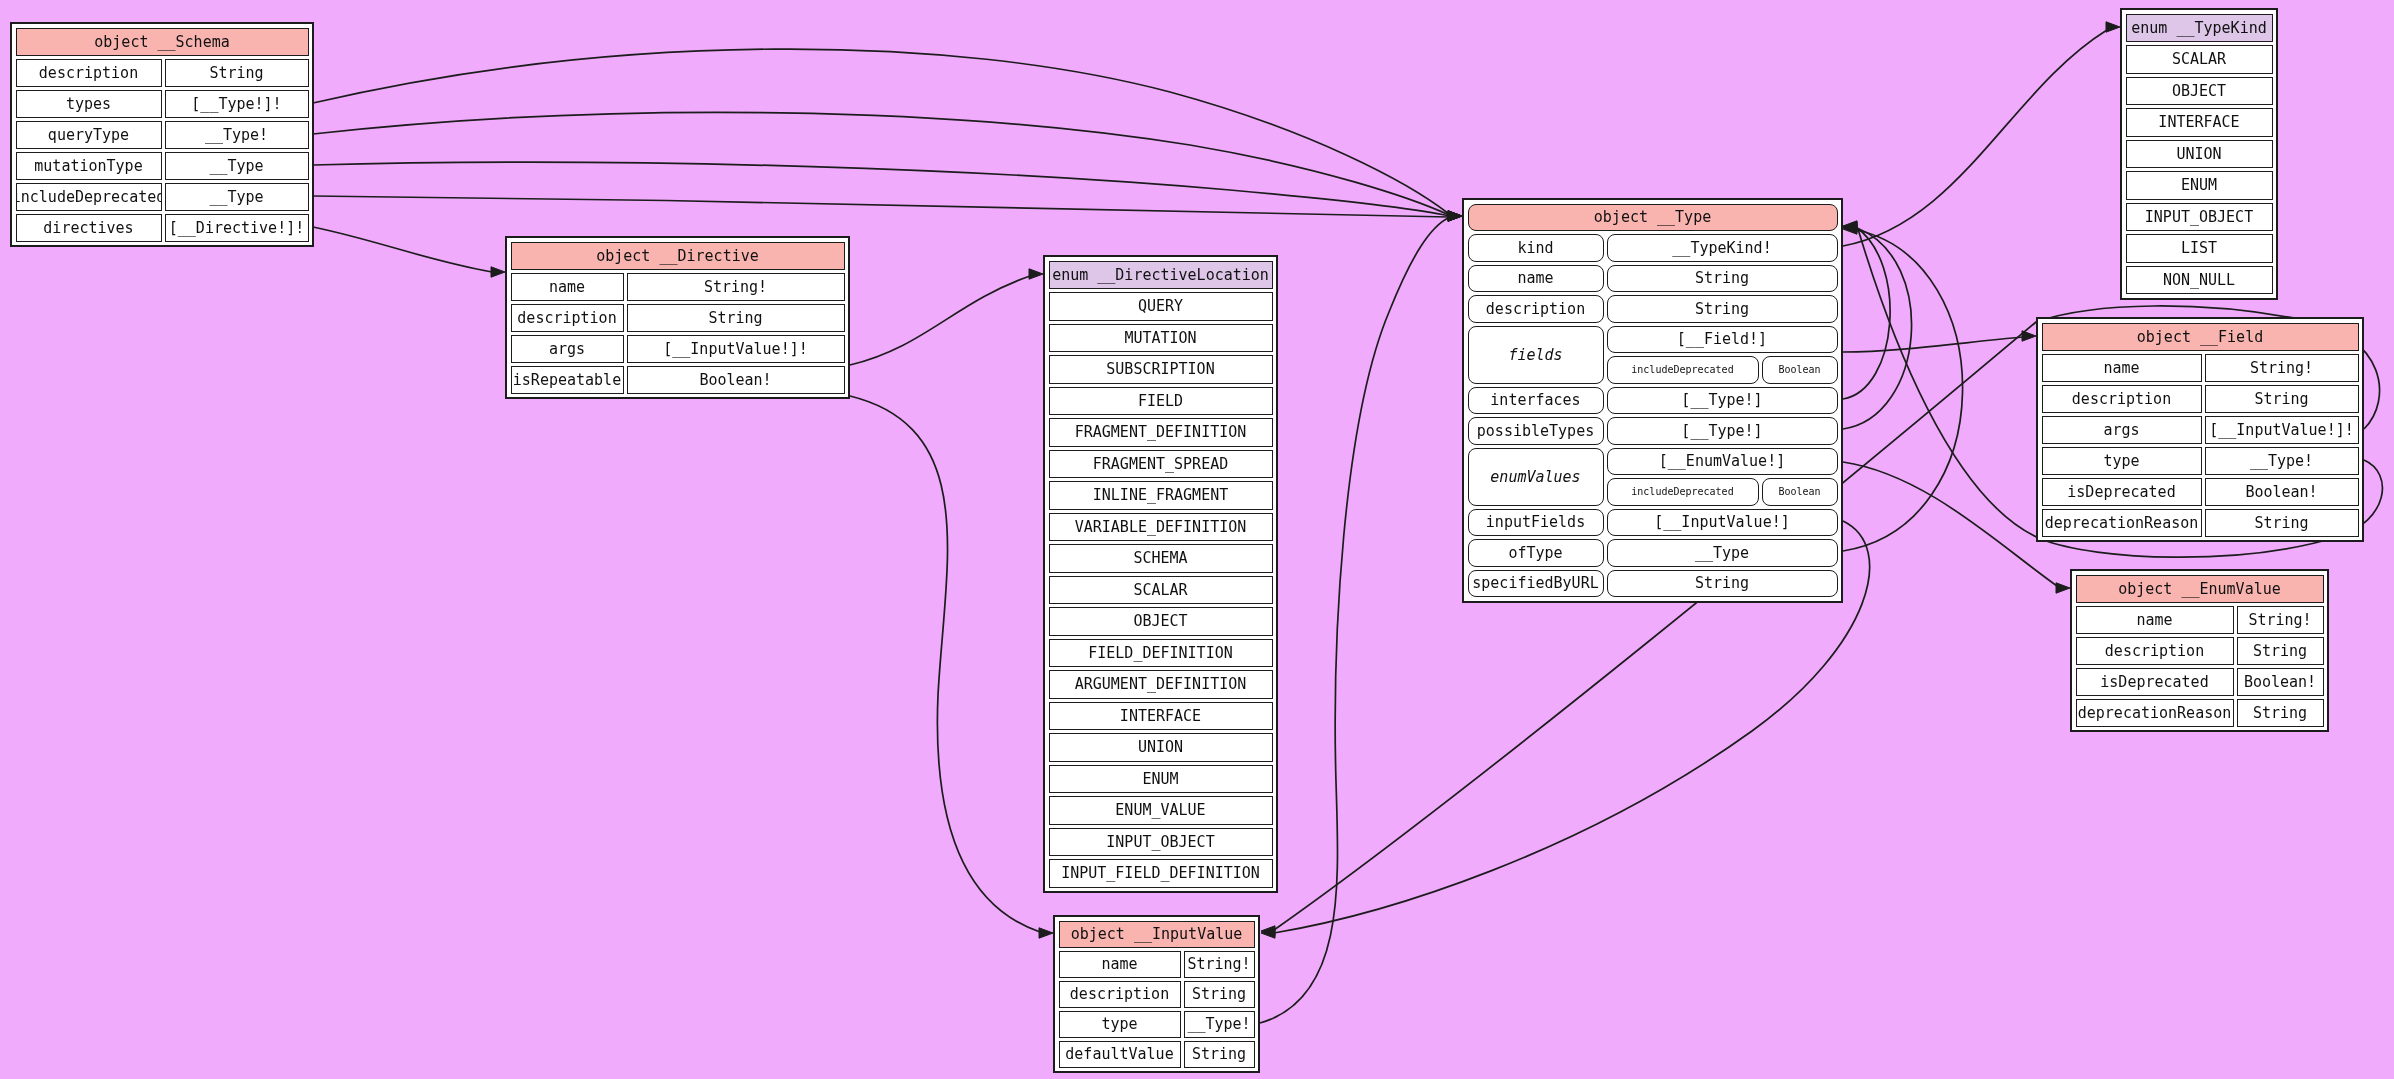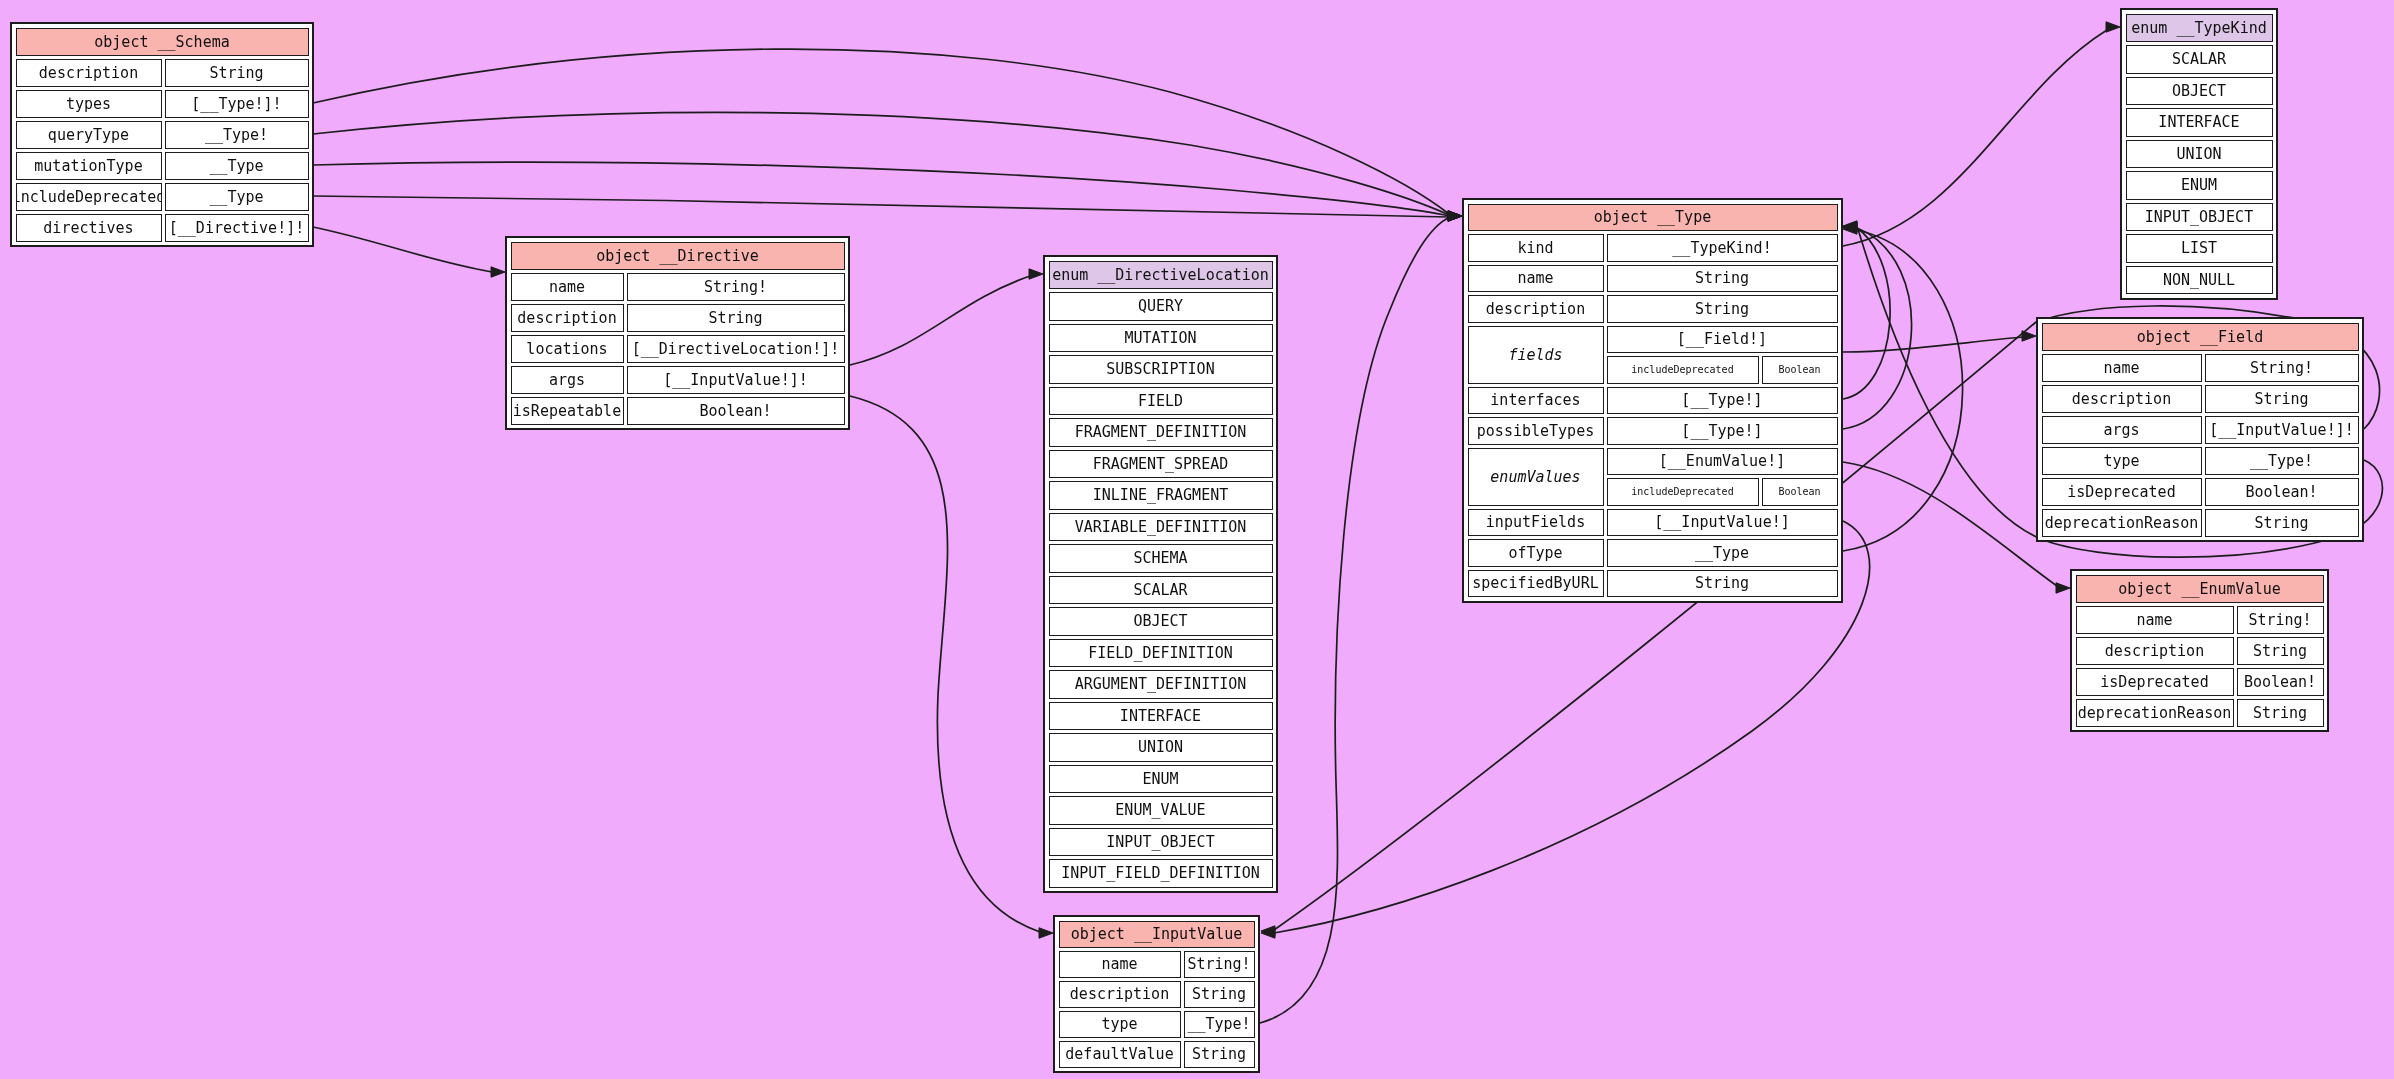--- a/index.html
+++ b/index.html
@@ -13,21 +13,21 @@
   .row{display:flex;align-items:stretch;}
   .cell{box-sizing:border-box;border:1.5px solid #1c1c1c;margin:1.5px;background:#fff;
         height:28px;display:flex;align-items:center;justify-content:center;
         flex:1 1 auto;min-width:0;padding:0 2px;white-space:nowrap;overflow:hidden;}
   .cell.left{flex:0 0 var(--lw,120px);}
   .cell.hdr{background:var(--hc,#f9b4b0);}
   .rstack{flex:1 1 auto;display:flex;flex-direction:column;min-width:0;}
   .subrow .cell{font-size:10px;}
   .subrow .cell.subl{flex:0 0 var(--slw,150px);}
   
-  .t-type .cell{height:27.5px;}
+  .t-type .cell{height:27.5px;border-radius:8px;}
   .t-directive-location .cell{height:28.5px;}
   .t-type-kind .cell{height:28.5px;}
   .t-input-value .cell{height:27px;}
   .tbl .cell.dbl{height:auto;font-style:italic;}
 </style>
 </head>
 <body>
 
 <div id="canvas">
   <svg id="edges" viewBox="0 0 2394 1079" xmlns="http://www.w3.org/2000/svg">
@@ -102,24 +102,20 @@
         </div>
         <div class="row">
           <div class="cell left">name</div>
           <div class="cell">String!</div>
         </div>
         <div class="row">
           <div class="cell left">description</div>
           <div class="cell">String</div>
         </div>
         <div class="row">
-          <div class="cell left">locations</div>
-          <div class="cell">[__DirectiveLocation!]!</div>
-        </div>
-        <div class="row">
           <div class="cell left">args</div>
           <div class="cell">[__InputValue!]!</div>
         </div>
         <div class="row">
           <div class="cell left">isRepeatable</div>
           <div class="cell">Boolean!</div>
         </div>
       </div>
       <div class="tbl t-directive-location" style="left: 1043px; top: 255px; width: 235px; --hc: #ddc6e8;">
         <div class="row">

